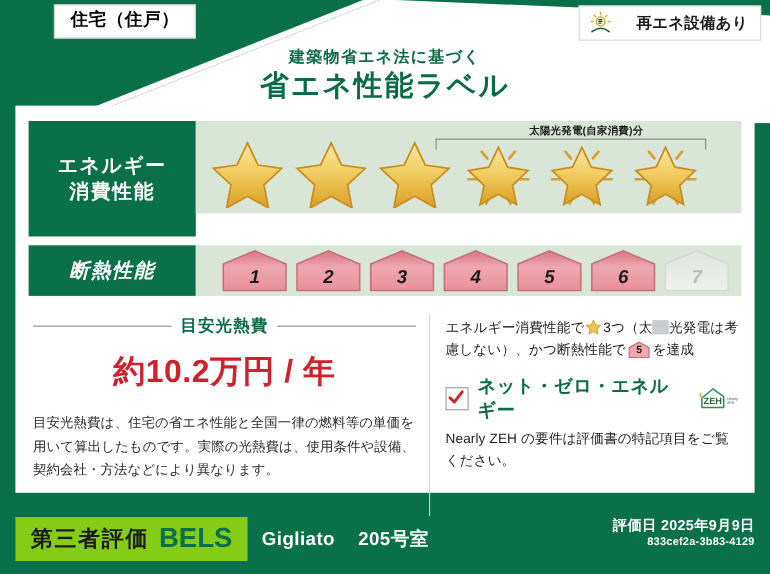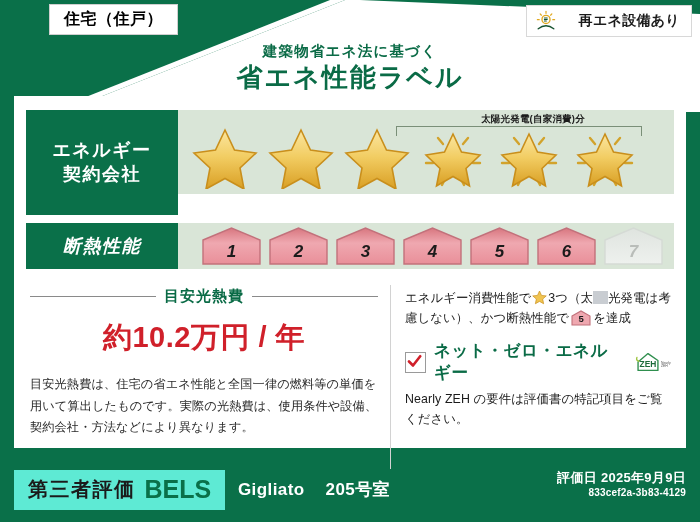--- a/index.html
+++ b/index.html
@@ -134,21 +134,21 @@
   .inline-house .n{
     position:absolute;left:0;right:0;bottom:0px;text-align:center;
     font-size:9.5px;font-weight:bold;color:#1b1b1b;
   }
   .redact{display:inline-block;width:15px;height:13px;background:#c9cdd2;vertical-align:-2px;}
 
   
   .footer{position:absolute;left:0;bottom:0;width:700px;height:66px;z-index:5;}
   .bels-box{
     position:absolute;left:14px;top:14px;
-    background:#5eead4;padding:5px 14px 6px 14px;
+    background:#84cc16;padding:5px 14px 6px 14px;
     display:flex;align-items:center;
   }
   .bels-jp{font-size:20px;font-weight:bold;color:#1b1b1b;letter-spacing:1.5px;}
   .bels-en{font-size:25px;font-weight:bold;color:#0a7049;letter-spacing:0px;margin-left:9px;}
   .bldg{
     position:absolute;left:238px;top:22px;
     color:#fff;font-size:17px;font-weight:bold;letter-spacing:.4px;
   }
   .bldg .room{margin-left:16px;}
   .ev-date{
@@ -194,21 +194,21 @@
   <div class="title-wrap">
     <p class="title-sub">建築物省エネ法に基づく</p>
     <p class="title-main">省エネ性能ラベル</p>
   </div>
 
   <div class="card">
 
     <div class="rate-row r1">
       <div class="rate-cap tall">
         <span>エネルギー</span>
-        <span>契約会社</span>
+        <span>消費性能</span>
       </div>
       <div class="rate-body tall">
         <div class="solar-note">太陽光発電(自家消費)分</div>
         <div class="solar-bracket"></div>
         <div class="stars">
 
           <div class="star-cell">
             <svg width="74" height="64" viewBox="0 0 74 64">
               <defs>
                 <linearGradient id="sg" x1="0" y1="0" x2="0" y2="1">

